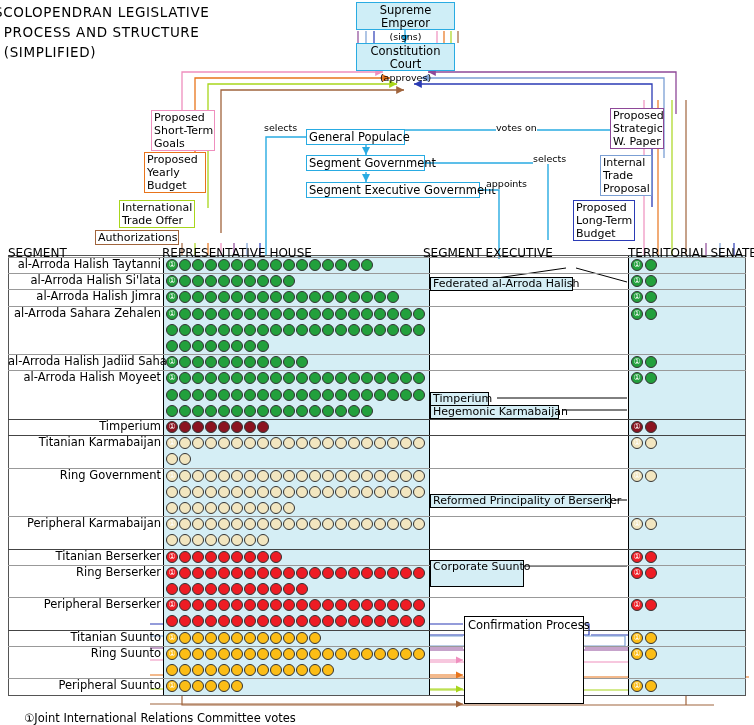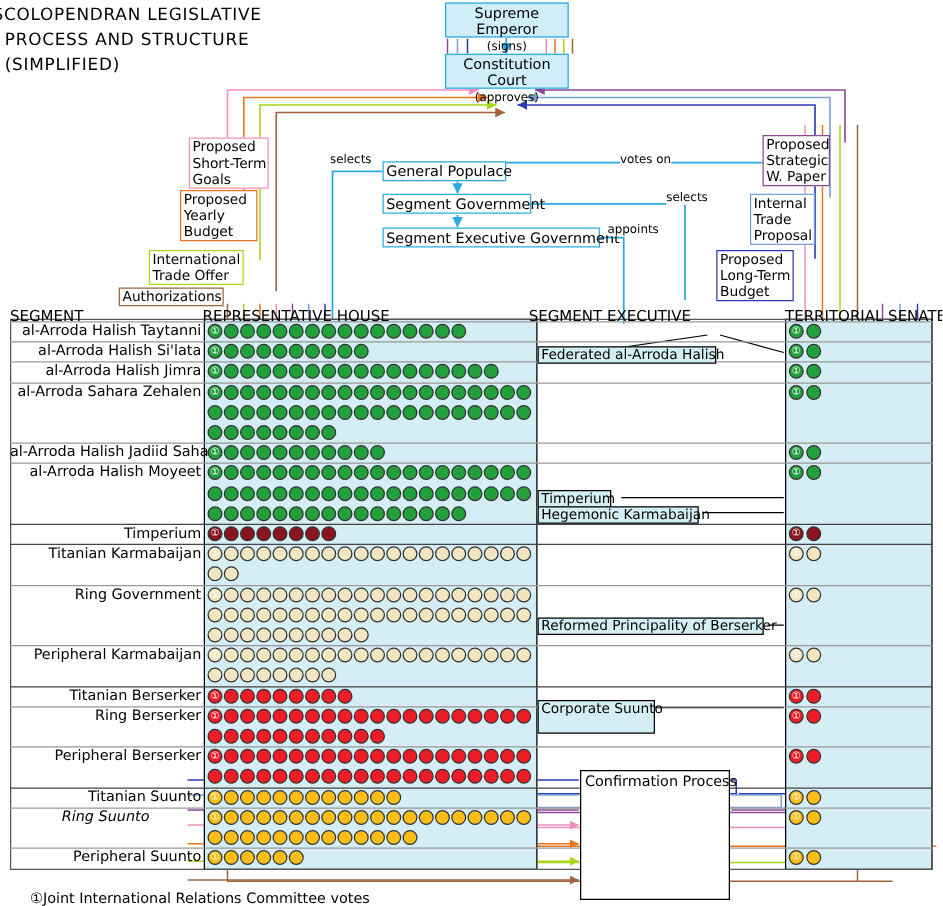--- a/index.html
+++ b/index.html
@@ -579,21 +579,21 @@
         <div class="abs" style="left: 210px; top: 386.6px; width: 12px; height: 12px; border-radius: 50%; background: rgb(252, 189, 22); border: 1px solid rgb(51, 51, 51); box-sizing: border-box;"></div>
         <div class="abs" style="left: 223px; top: 386.6px; width: 12px; height: 12px; border-radius: 50%; background: rgb(252, 189, 22); border: 1px solid rgb(51, 51, 51); box-sizing: border-box;"></div>
         <div class="abs" style="left: 236px; top: 386.6px; width: 12px; height: 12px; border-radius: 50%; background: rgb(252, 189, 22); border: 1px solid rgb(51, 51, 51); box-sizing: border-box;"></div>
         <div class="abs" style="left: 249px; top: 386.6px; width: 12px; height: 12px; border-radius: 50%; background: rgb(252, 189, 22); border: 1px solid rgb(51, 51, 51); box-sizing: border-box;"></div>
         <div class="abs" style="left: 262px; top: 386.6px; width: 12px; height: 12px; border-radius: 50%; background: rgb(252, 189, 22); border: 1px solid rgb(51, 51, 51); box-sizing: border-box;"></div>
         <div class="abs" style="left: 275px; top: 386.6px; width: 12px; height: 12px; border-radius: 50%; background: rgb(252, 189, 22); border: 1px solid rgb(51, 51, 51); box-sizing: border-box;"></div>
         <div class="abs" style="left: 288px; top: 386.6px; width: 12px; height: 12px; border-radius: 50%; background: rgb(252, 189, 22); border: 1px solid rgb(51, 51, 51); box-sizing: border-box;"></div>
         <div class="abs" style="left: 301px; top: 386.6px; width: 12px; height: 12px; border-radius: 50%; background: rgb(252, 189, 22); border: 1px solid rgb(51, 51, 51); box-sizing: border-box;"></div>
         <div class="abs" style="left: 623px; top: 386.6px; width: 12px; height: 12px; border-radius: 50%; background: rgb(252, 189, 22); border: 1px solid rgb(51, 51, 51); box-sizing: border-box; color: rgb(255, 255, 255); font-size: 8px; line-height: 10px; text-align: center;">①</div>
         <div class="abs" style="left: 637px; top: 386.6px; width: 12px; height: 12px; border-radius: 50%; background: rgb(252, 189, 22); border: 1px solid rgb(51, 51, 51); box-sizing: border-box;"></div>
-        <div class="rowlbl" style="right: 585px; top: 401.8px; width: 153px; left: 0px; text-align: center; font-style: italic;">Ring Suunto</div>
+        <div class="rowlbl" style="right: 585px; top: 401.8px; width: 153px; left: 0px; text-align: right;">Ring Suunto</div>
         <div class="abs" style="left: 158px; top: 402.8px; width: 12px; height: 12px; border-radius: 50%; background: rgb(252, 189, 22); border: 1px solid rgb(51, 51, 51); box-sizing: border-box; color: rgb(255, 255, 255); font-size: 8px; line-height: 10px; text-align: center;">①</div>
         <div class="abs" style="left: 171px; top: 402.8px; width: 12px; height: 12px; border-radius: 50%; background: rgb(252, 189, 22); border: 1px solid rgb(51, 51, 51); box-sizing: border-box;"></div>
         <div class="abs" style="left: 184px; top: 402.8px; width: 12px; height: 12px; border-radius: 50%; background: rgb(252, 189, 22); border: 1px solid rgb(51, 51, 51); box-sizing: border-box;"></div>
         <div class="abs" style="left: 197px; top: 402.8px; width: 12px; height: 12px; border-radius: 50%; background: rgb(252, 189, 22); border: 1px solid rgb(51, 51, 51); box-sizing: border-box;"></div>
         <div class="abs" style="left: 210px; top: 402.8px; width: 12px; height: 12px; border-radius: 50%; background: rgb(252, 189, 22); border: 1px solid rgb(51, 51, 51); box-sizing: border-box;"></div>
         <div class="abs" style="left: 223px; top: 402.8px; width: 12px; height: 12px; border-radius: 50%; background: rgb(252, 189, 22); border: 1px solid rgb(51, 51, 51); box-sizing: border-box;"></div>
         <div class="abs" style="left: 236px; top: 402.8px; width: 12px; height: 12px; border-radius: 50%; background: rgb(252, 189, 22); border: 1px solid rgb(51, 51, 51); box-sizing: border-box;"></div>
         <div class="abs" style="left: 249px; top: 402.8px; width: 12px; height: 12px; border-radius: 50%; background: rgb(252, 189, 22); border: 1px solid rgb(51, 51, 51); box-sizing: border-box;"></div>
         <div class="abs" style="left: 262px; top: 402.8px; width: 12px; height: 12px; border-radius: 50%; background: rgb(252, 189, 22); border: 1px solid rgb(51, 51, 51); box-sizing: border-box;"></div>
         <div class="abs" style="left: 275px; top: 402.8px; width: 12px; height: 12px; border-radius: 50%; background: rgb(252, 189, 22); border: 1px solid rgb(51, 51, 51); box-sizing: border-box;"></div>
@@ -632,21 +632,21 @@
         <div class="abs" style="left: 623px; top: 435.2px; width: 12px; height: 12px; border-radius: 50%; background: rgb(252, 189, 22); border: 1px solid rgb(51, 51, 51); box-sizing: border-box; color: rgb(255, 255, 255); font-size: 8px; line-height: 10px; text-align: center;">①</div>
         <div class="abs" style="left: 637px; top: 435.2px; width: 12px; height: 12px; border-radius: 50%; background: rgb(252, 189, 22); border: 1px solid rgb(51, 51, 51); box-sizing: border-box;"></div>
       </div>
   </div>
 
   <div class="hdr" style="left:8px;top:247px;">SEGMENT</div>
   <div class="hdr" style="left:162px;top:247px;">REPRESENTATIVE HOUSE</div>
   <div class="hdr" style="left:423px;top:247px;">SEGMENT EXECUTIVE</div>
   <div class="hdr" style="left:628px;top:247px;">TERRITORIAL SENATE</div>
 
-  <div class="confbox" style="left:464px;top:616px;width:120px;height:104px;">Confirmation Process</div>
+  <div class="confbox" style="left:464px;top:616px;width:120px;height:88px;">Confirmation Process</div>
 
   <div class="foot" style="left:24px;top:711px;">①Joint International Relations Committee votes</div>
 
 <div class="segbox" style="left: 430px; top: 261px; width: 143px; height: 14px; margin-top: 16px;">Federated al-Arroda Halish</div>
     <div class="segbox" style="left: 430px; top: 392px; width: 59px; height: 14px;">Timperium</div>
     <div class="segbox" style="left: 430px; top: 405px; width: 129px; height: 14px;">Hegemonic Karmabaijan</div>
     <div class="segbox" style="left: 430px; top: 494px; width: 181px; height: 14px;">Reformed Principality of Berserker</div>
     <div class="segbox" style="left: 430px; top: 560px; width: 94px; height: 27px;">Corporate Suunto</div>
   </div>
 

